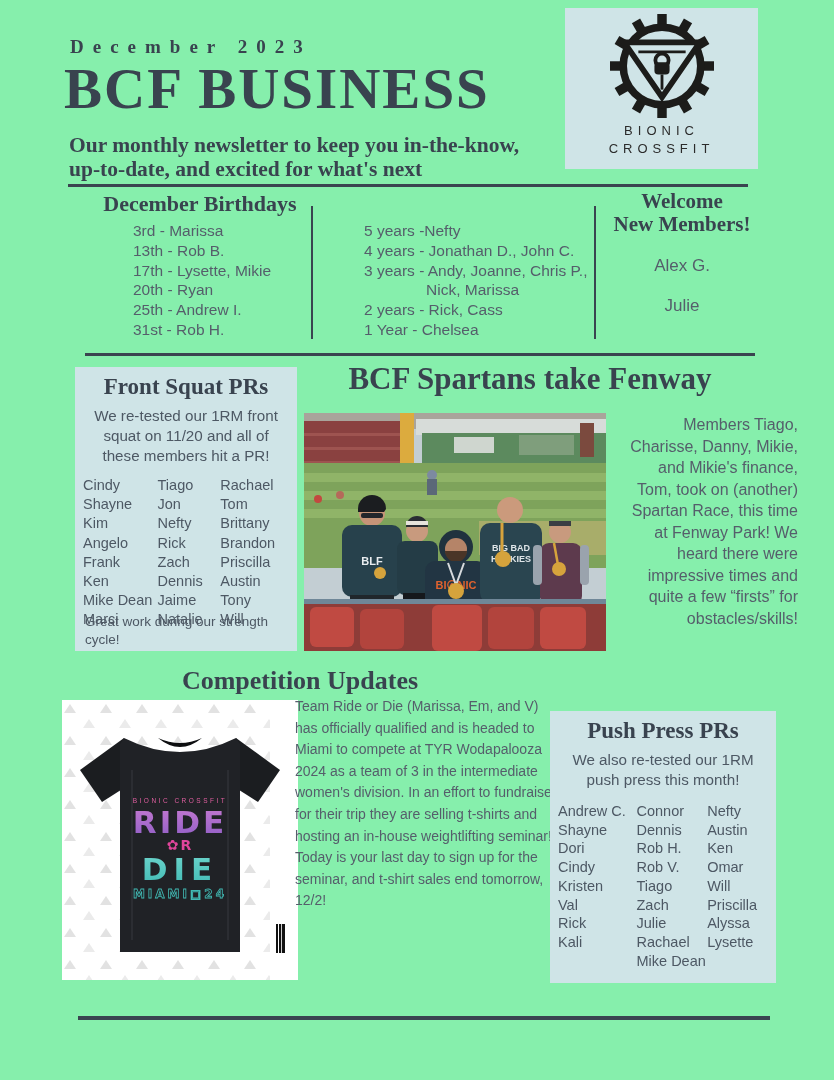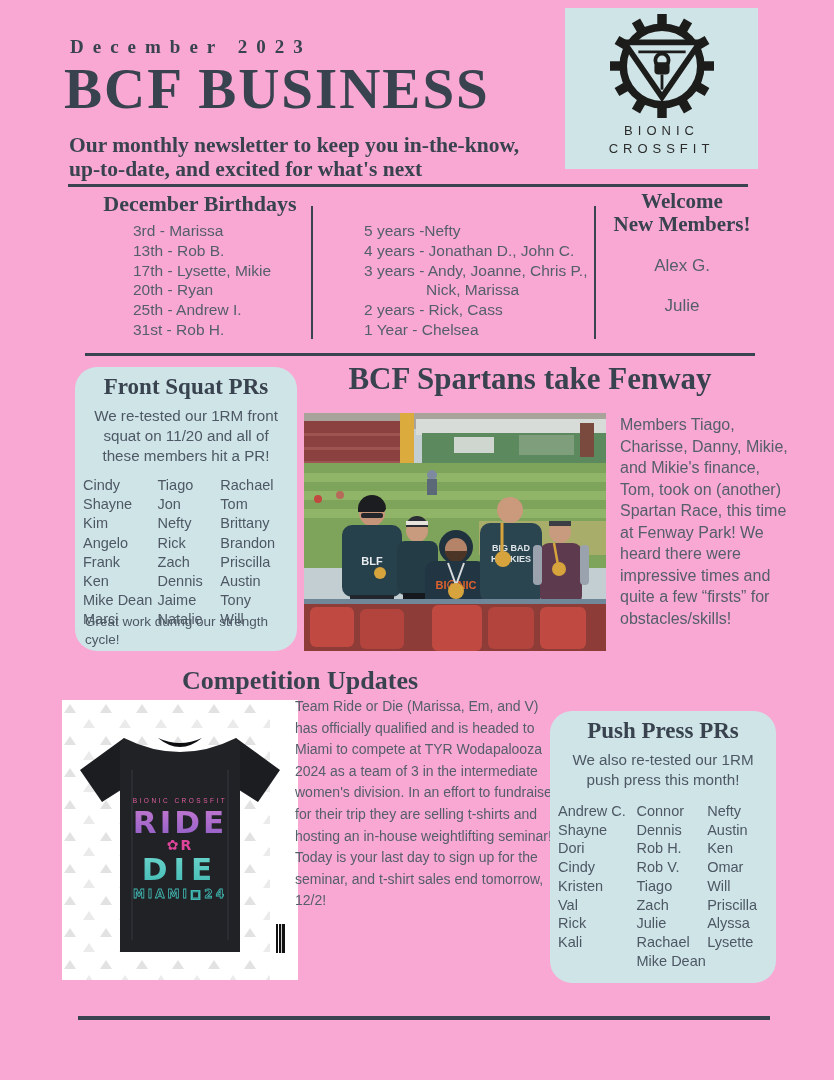--- a/index.html
+++ b/index.html
@@ -1,19 +1,19 @@
 <!DOCTYPE html>
 <html><head>
 <meta charset="utf-8">
 <style>
   * { margin:0; padding:0; box-sizing:border-box; }
   html,body { background:#ffffff; }
   .page {
     position:relative; width:834px; height:1080px; overflow:hidden;
-    background:#f9a8d4; font-family:"Liberation Sans", sans-serif;
+    background:#86efac; font-family:"Liberation Sans", sans-serif;
   }
   .serif { font-family:"Liberation Serif","DejaVu Serif",serif; font-weight:bold; color:#39434f; }
   .rule { position:absolute; background:#3a4450; }
   .vdiv { position:absolute; width:2px; background:#3a4450; }
 
   
   .hdr-date { position:absolute; left:70px; top:36px; font-size:19px; letter-spacing:9px; }
   .hdr-title { position:absolute; left:64px; top:56px; font-size:57px; letter-spacing:2px; }
   .hdr-tag { position:absolute; left:69px; top:134px; font-size:21.5px; line-height:23.5px; }
   .logo-box { position:absolute; left:565px; top:8px; width:193px; height:161px; background:#cfe4e7; text-align:center; }
@@ -32,37 +32,37 @@
   .plain-list { position:absolute; font-size:15.5px; line-height:19.8px; color:#555e6b; }
   .bday-list { left:133px; top:221px; }
   .ann-list  { left:364px; top:221px; }
   .ann-list .indent { padding-left:62px; }
   .wel-item { position:absolute; left:608px; width:148px; text-align:center; font-size:17px; color:#555e6b; }
   .wel-1 { top:256px; } .wel-2 { top:296px; }
   .vdiv1 { left:311px; top:206px; height:133px; }
   .vdiv2 { left:594px; top:206px; height:133px; }
 
   
-  .pr-box { position:absolute; background:#cfe4e7;border-radius:22px; }
+  .pr-box { position:absolute; background:#cfe4e7; }
   .fs-box { left:75px; top:367px; width:222px; height:284px; }
   .pp-box { left:550px; top:683px; width:226px; height:272px;margin-top:28px; }
   .pr-title { text-align:center; font-size:23px; margin-top:7px; }
   .pr-intro { width:202px; margin:6px auto 0; text-align:center; font-size:15.2px; line-height:20px; color:#4d5864; }
   .name-cols { display:flex; justify-content:space-between; padding:0 8px; margin-top:10px; }
   .name-col { text-align:left; font-size:14.5px; line-height:19.2px; color:#4d5864; }
   .fs-box .name-col:nth-child(1){width:76px;} .fs-box .name-col:nth-child(2){width:64px;} .fs-box .name-col:nth-child(3){width:70px;}
   .pp-box .name-col:nth-child(1){width:80px;} .pp-box .name-col:nth-child(2){width:72px;} .pp-box .name-col:nth-child(3){width:62px;}
   .pp-box .name-cols { margin-top:12px; }
   .pp-box .name-col { line-height:18.7px; }
   .fs-footer { position:absolute; left:10px; top:246px; width:200px; font-size:13.5px; line-height:17.5px; color:#4d5864; }
 
   
   .fen-title { position:absolute; left:300px; top:361px; width:460px; text-align:center; font-size:31px; }
   .photo { position:absolute; left:304px; top:413px; width:302px; height:238px; }
-  .fen-body { position:absolute; left:620px; top:414px; width:178px; font-size:16px; line-height:21.5px; color:#555e6b; }
+  .fen-body { position:absolute; left:620px; top:414px; width:178px; font-size:16px; line-height:21.5px; color:#555e6b;text-align:right; }
 
   
   .comp-title { position:absolute; left:140px; top:666px; width:320px; text-align:center; font-size:26px; }
   .tshirt { position:absolute; left:62px; top:700px; width:236px; height:280px; }
   .comp-body { position:absolute; left:295px; top:696px; width:257px; font-size:14px; line-height:21.6px; color:#555e6b; }
 </style>
 </head>
 <body>
 
 <div class="page">

